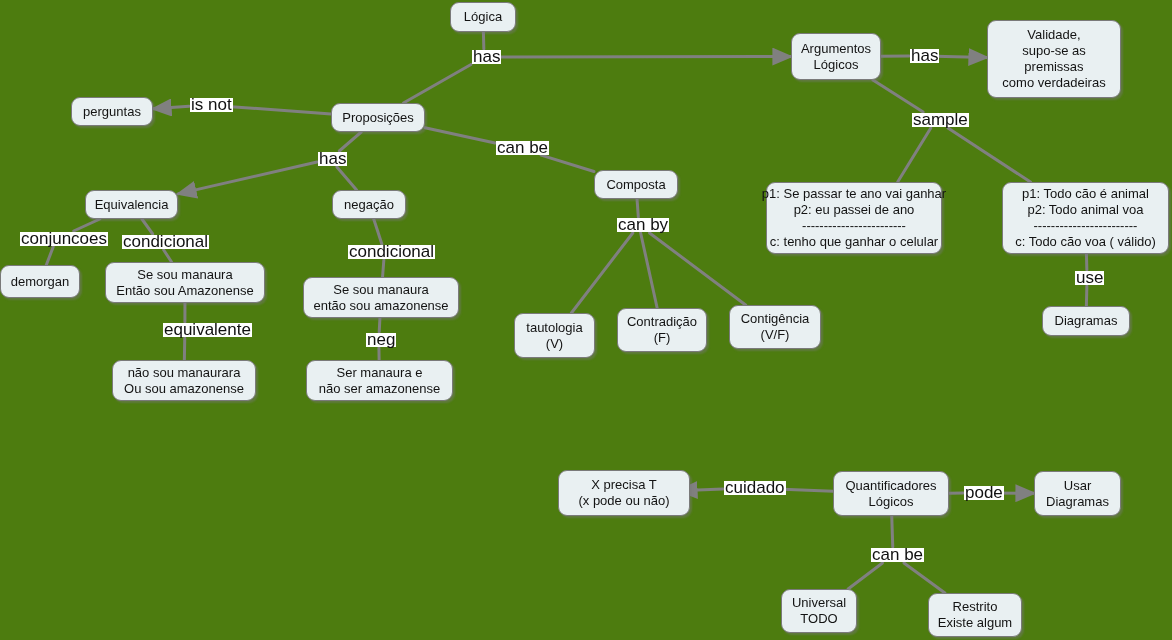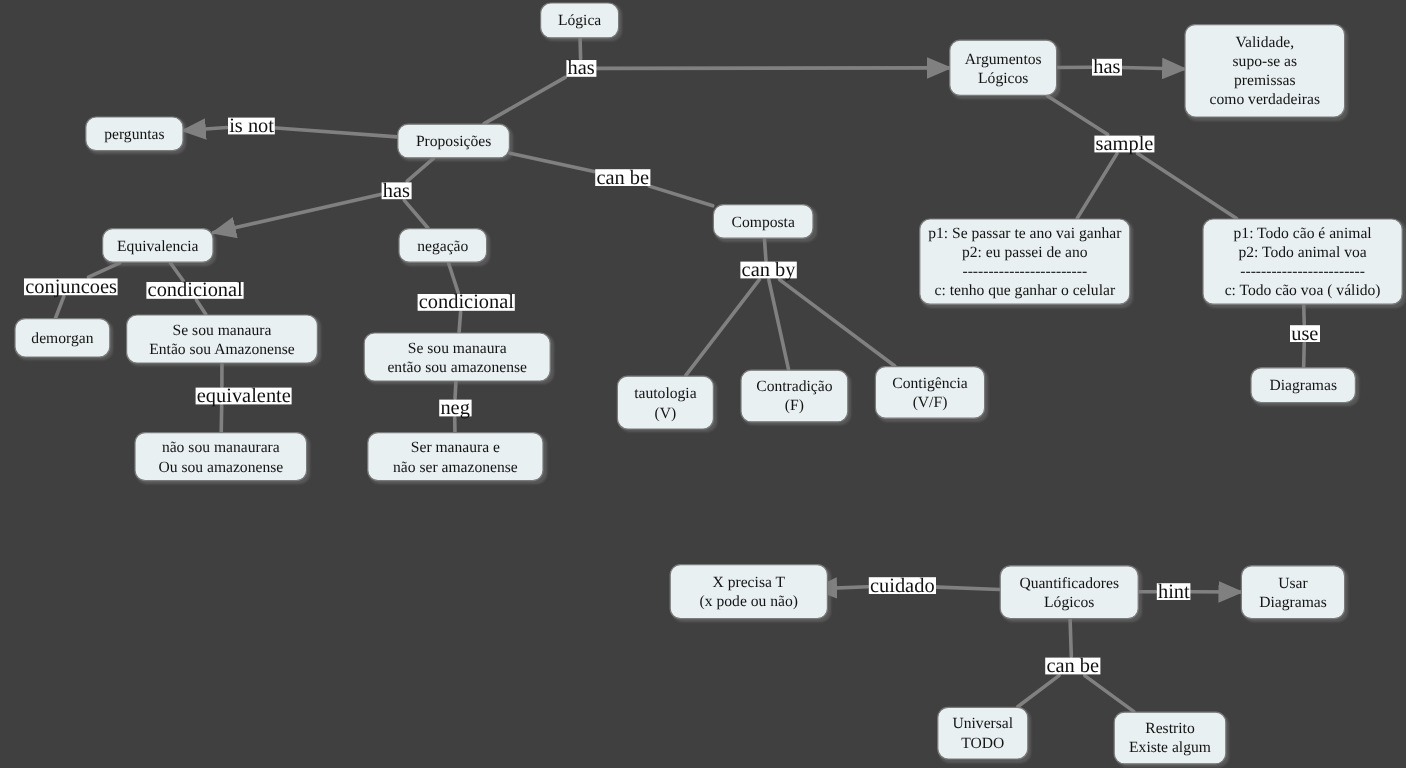--- a/index.html
+++ b/index.html
@@ -4,22 +4,22 @@
 <style>
   html, body {
     margin: 0;
     padding: 0;
     background: #ffffff;
   }
   #canvas {
     position: relative;
     width: 1172px;
     height: 640px;
-    background: #404040;
-    font-family: Liberation Serif, serif;
+    background: #4d7c0f;
+    font-family: Liberation Sans, sans-serif;
     overflow: hidden;
   }
   #edges {
     position: absolute;
     left: 0; top: 0;
     width: 1172px;
     height: 640px;
     pointer-events: none;
   }
   .node {
@@ -111,21 +111,21 @@
       <div class="node" style="left: 71px; top: 97px; width: 82px; height: 29px;"><span class="node-text">perguntas</span></div>
       <div class="node" style="left: 791px; top: 33px; width: 90px; height: 47px;"><span class="node-text">Argumentos
 Lógicos</span></div>
       <div class="node" style="left: 987px; top: 20px; width: 134px; height: 78px;"><span class="node-text">Validade,
 supo-se as
 premissas
 como verdadeiras</span></div>
       <div class="node" style="left: 85px; top: 190px; width: 93px; height: 29px;"><span class="node-text">Equivalencia</span></div>
       <div class="node" style="left: 332px; top: 190px; width: 74px; height: 29px;"><span class="node-text">negação</span></div>
       <div class="node" style="left: 594px; top: 170px; width: 84px; height: 29px;"><span class="node-text">Composta</span></div>
-      <div class="node" style="left: 12px; top: 265px; width: 80px; height: 33px; text-align: center;"><span class="node-text">demorgan</span></div>
+      <div class="node" style="left: 0px; top: 265px; width: 80px; height: 33px; text-align: center;"><span class="node-text">demorgan</span></div>
       <div class="node" style="left: 105px; top: 262px; width: 160px; height: 41px;"><span class="node-text">Se sou manaura
 Então sou Amazonense</span></div>
       <div class="node" style="left: 303px; top: 277px; width: 156px; height: 41px;"><span class="node-text">Se sou manaura
 então sou amazonense</span></div>
       <div class="node" style="left: 112px; top: 360px; width: 144px; height: 41px;"><span class="node-text">não sou manaurara
 Ou sou amazonense</span></div>
       <div class="node" style="left: 306px; top: 360px; width: 147px; height: 41px;"><span class="node-text">Ser manaura e
 não ser amazonense</span></div>
       <div class="node" style="left: 514px; top: 313px; width: 81px; height: 45px;"><span class="node-text">tautologia
 (V)</span></div>
@@ -161,16 +161,16 @@
       <div class="elabel" style="left: 910px; top: 49px;">has</div>
       <div class="elabel" style="left: 912px; top: 113px;">sample</div>
       <div class="elabel" style="left: 20px; top: 232px;">conjuncoes</div>
       <div class="elabel" style="left: 122px; top: 235px;">condicional</div>
       <div class="elabel" style="left: 348px; top: 245px;">condicional</div>
       <div class="elabel" style="left: 147px; top: 323px; margin-left: 16px;">equivalente</div>
       <div class="elabel" style="left: 366px; top: 333px;">neg</div>
       <div class="elabel" style="left: 617px; top: 218px;">can by</div>
       <div class="elabel" style="left: 1075px; top: 271px;">use</div>
       <div class="elabel" style="left: 724px; top: 481px;">cuidado</div>
-      <div class="elabel" style="left: 964px; top: 486px;">hint</div>
+      <div class="elabel" style="left: 964px; top: 486px;">pode</div>
       <div class="elabel" style="left: 871px; top: 548px;">can be</div>
     </div>
 </div>
 
 </body></html>

